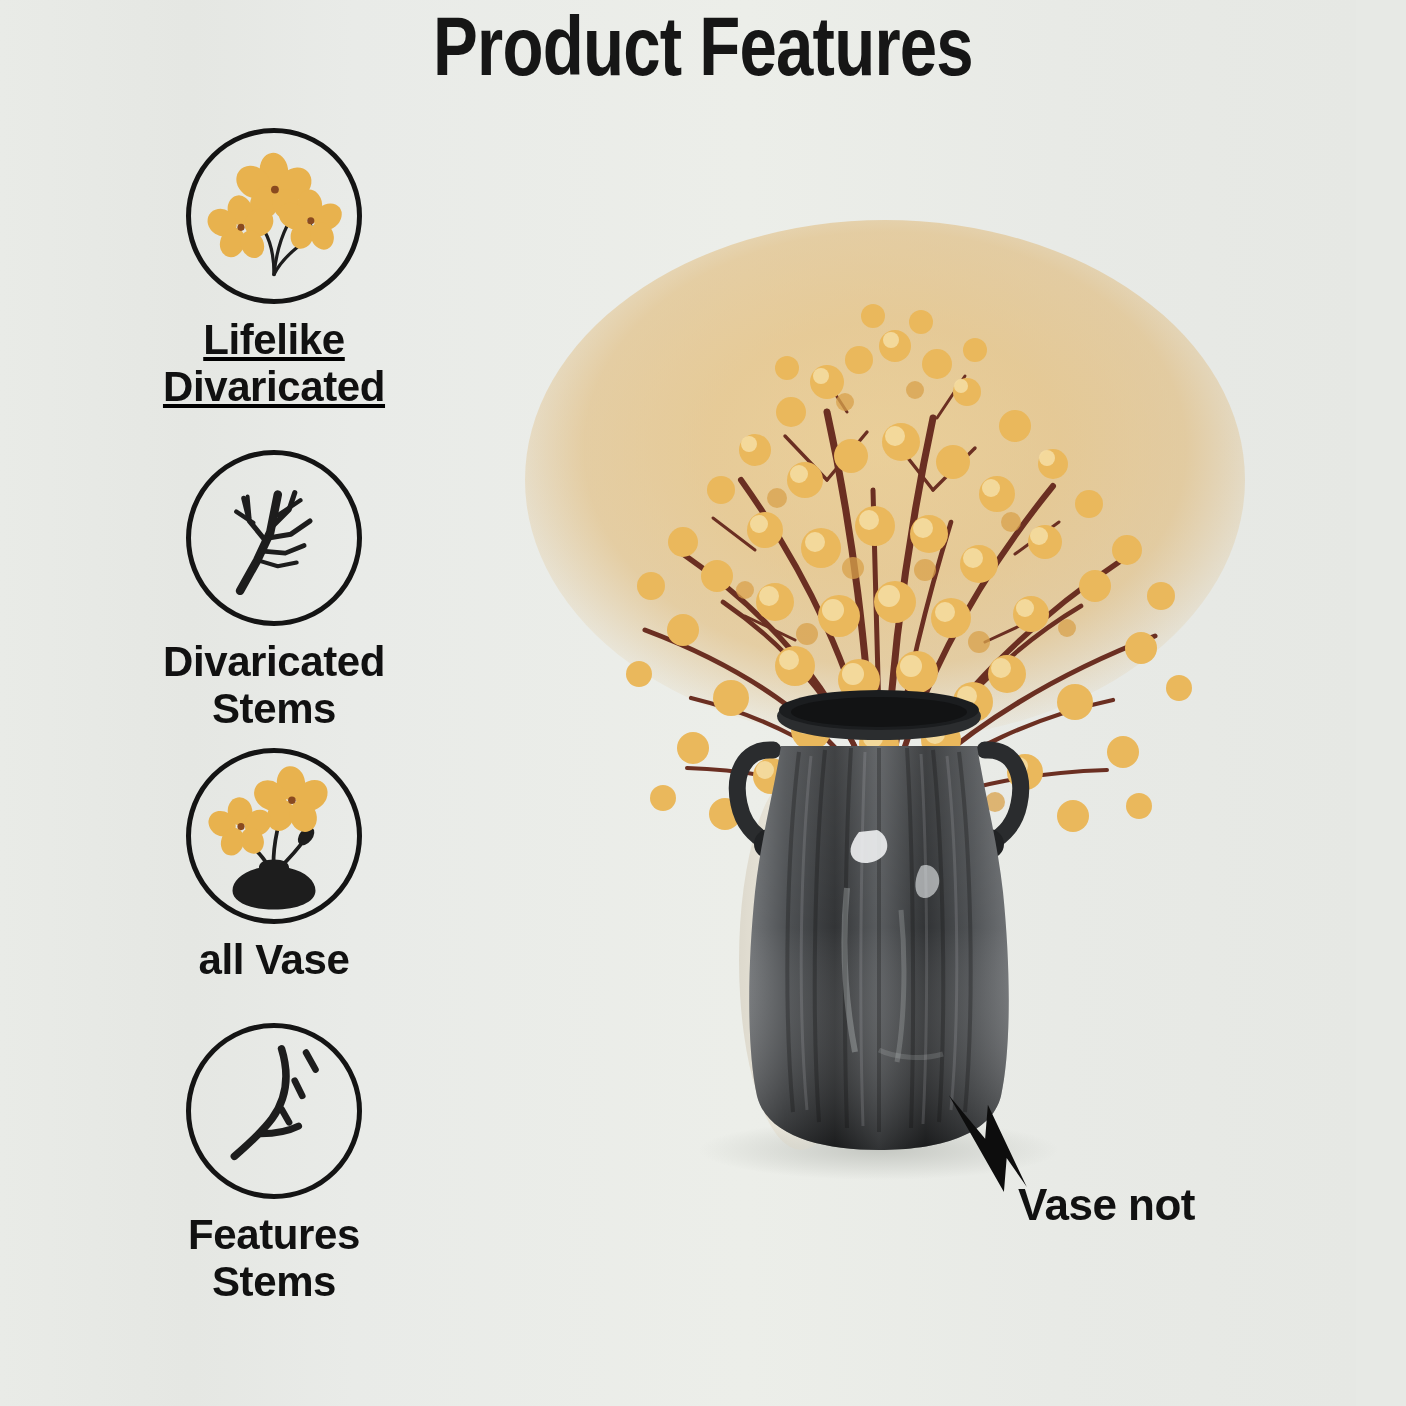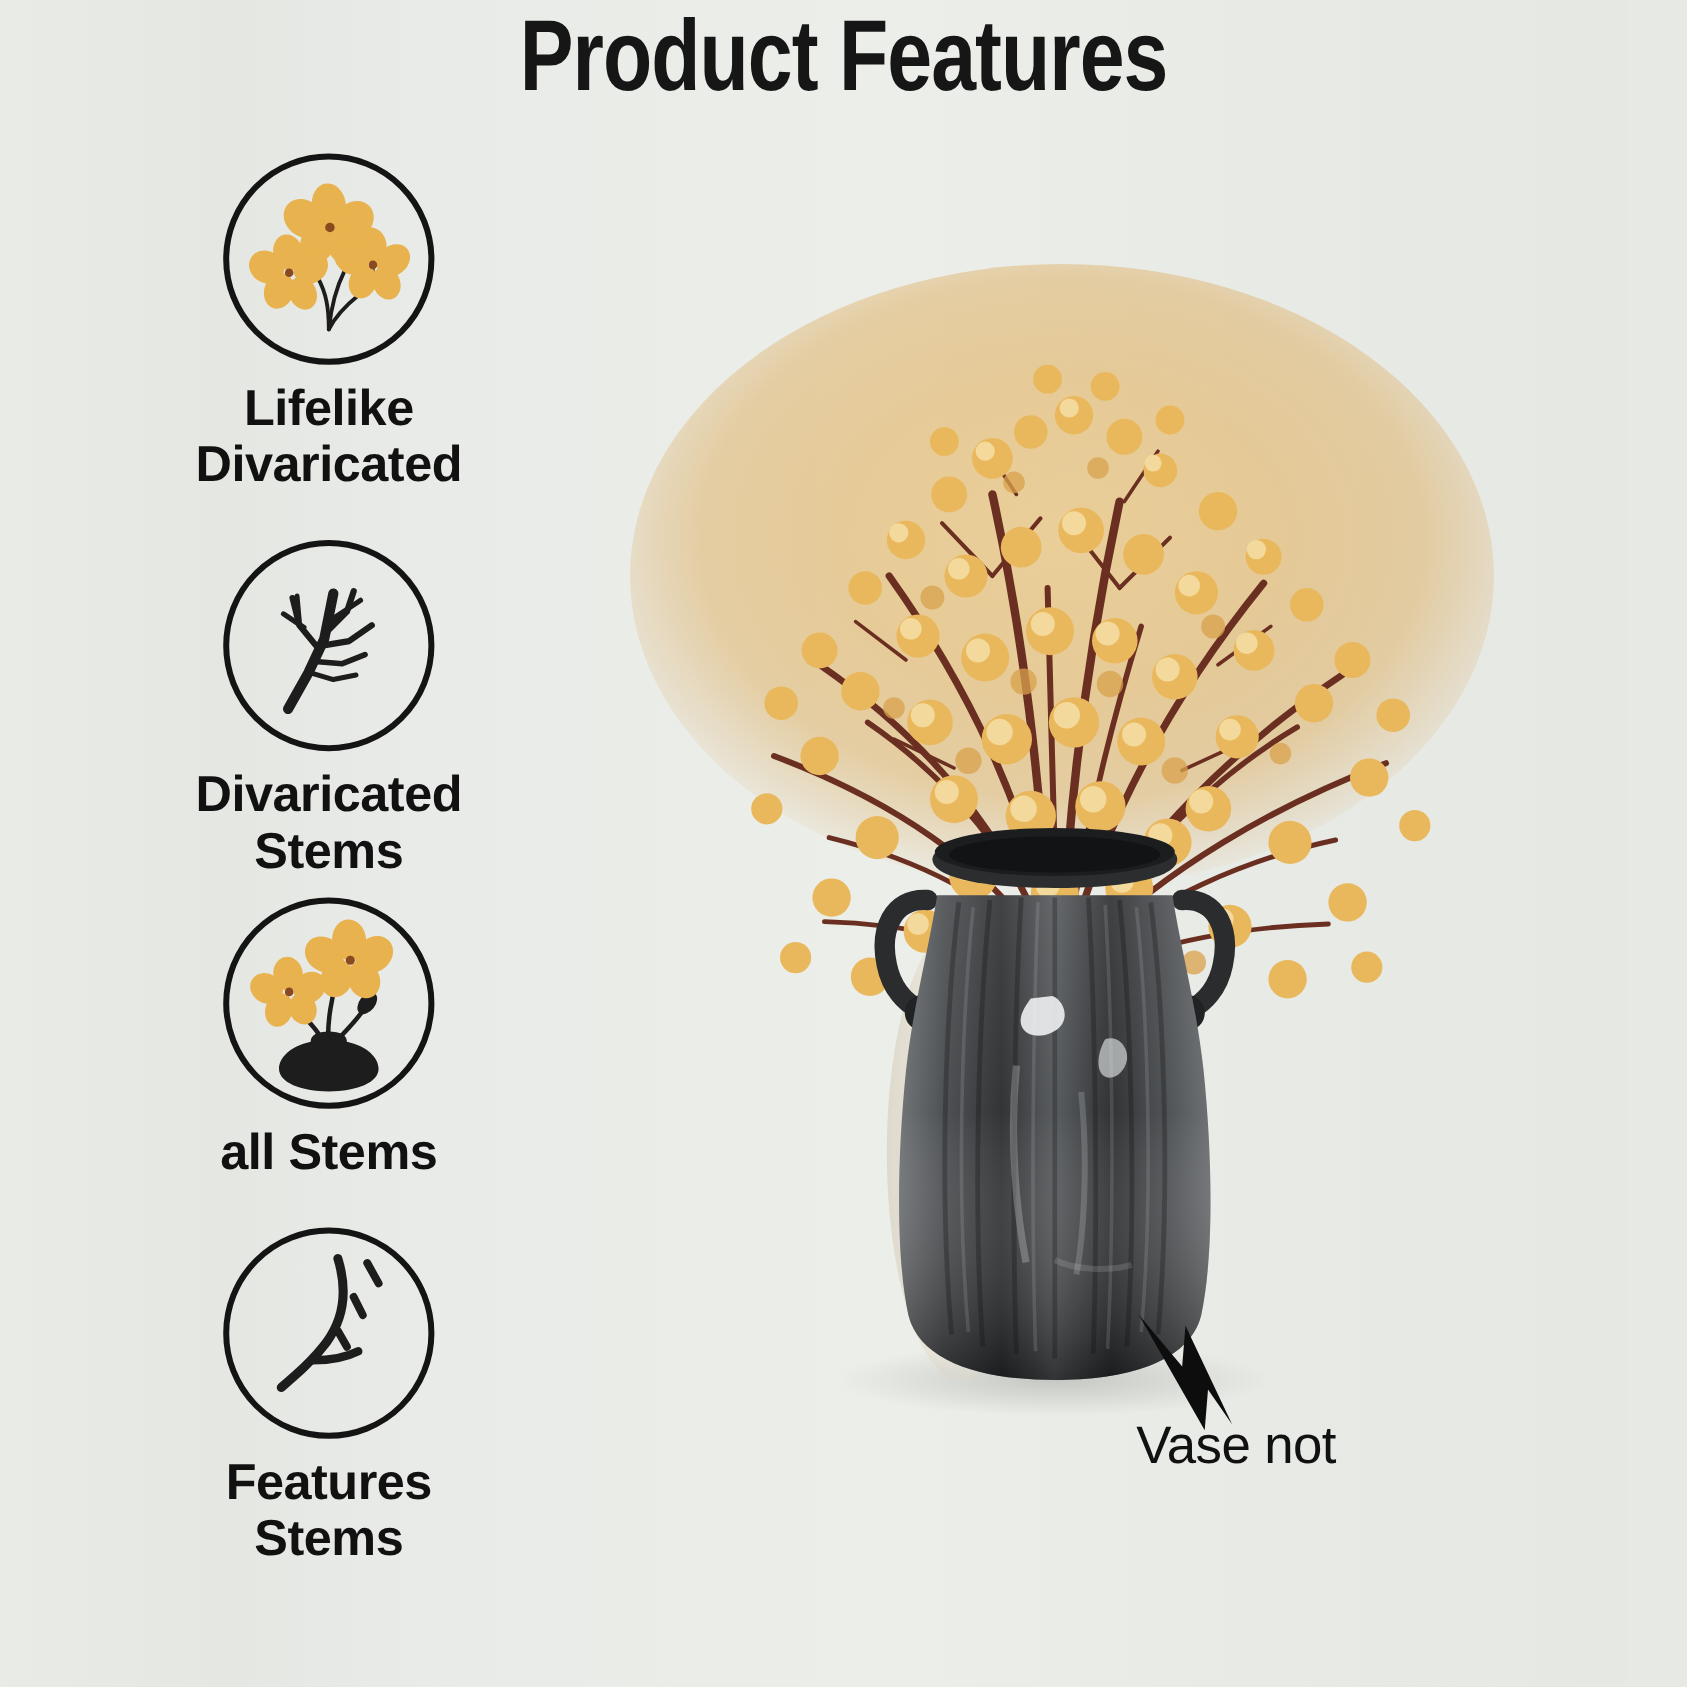--- a/index.html
+++ b/index.html
@@ -46,38 +46,38 @@
   }
   .f-label span{display:block;}
   
   .photo{
     position:absolute;left:455px;top:150px;width:870px;height:1030px;
   }
   .photo svg{position:absolute;left:0;top:0;width:100%;height:100%;}
   
   .callout{
     position:absolute;left:865px;top:1180px;width:330px;
-    text-align:center;
+    text-align:right;
     font-size:44px;line-height:1.14;
-    font-weight:400;color:#111;letter-spacing:-.5px;
+    font-weight:700;color:#111;letter-spacing:-.5px;
   }
   .callout span{display:block;}
   .arrow{position:absolute;left:930px;top:1095px;width:120px;height:110px;}
   .arrow svg{width:100%;height:100%;display:block;}
 </style>
 </head>
 <body>
 
 <div id="stage">
 
   <div class="title">Product Features</div>
 
   <div class="features">
 
-    <div class="feature" style="margin-bottom:40px;">
+    <div class="feature" style="margin-bottom:40px;text-decoration:underline;">
       <div class="f-circle">
         <svg viewBox="0 0 176 176">
 
           <g fill="none" stroke="#1d1d1d" stroke-width="3.4" stroke-linecap="round">
             <path d="M88 150 C88 132 86 118 78 104 C72 94 66 88 60 84"></path>
             <path d="M88 150 C90 130 95 112 102 98 C106 90 108 78 106 66"></path>
             <path d="M88 150 C94 138 104 128 114 120 C122 113 126 106 127 98"></path>
           </g>
 
           <g>
@@ -165,21 +165,21 @@
             <ellipse cx="65" cy="93" rx="12" ry="14" fill="#e8b24e" transform="rotate(-22 65 93)"></ellipse>
             <circle cx="53" cy="78" r="3.8" fill="#8a4a1f"></circle>
           </g>
 
           <path d="M72 122 C72 116 78 113 88 113 C98 113 104 116 104 122
                    C122 126 132 136 132 146 C132 158 113 166 88 166
                    C63 166 44 158 44 146 C44 136 54 126 72 122 Z" fill="#1d1d1d"></path>
         </svg>
       </div>
       <div class="f-label">
-        <span>all Stems</span>
+        <span>all Vase</span>
       </div>
     </div>
 
     <div class="feature">
       <div class="f-circle">
         <svg viewBox="0 0 176 176">
           <g fill="none" stroke="#1d1d1d" stroke-linecap="round" stroke-linejoin="round">
             <path d="M96 22 C104 48 102 74 86 96 C74 112 60 124 46 136" stroke-width="8"></path>
             <path d="M74 112 C88 112 102 110 114 104" stroke-width="7.5"></path>
             <path d="M122 26 L132 44" stroke-width="7"></path>

